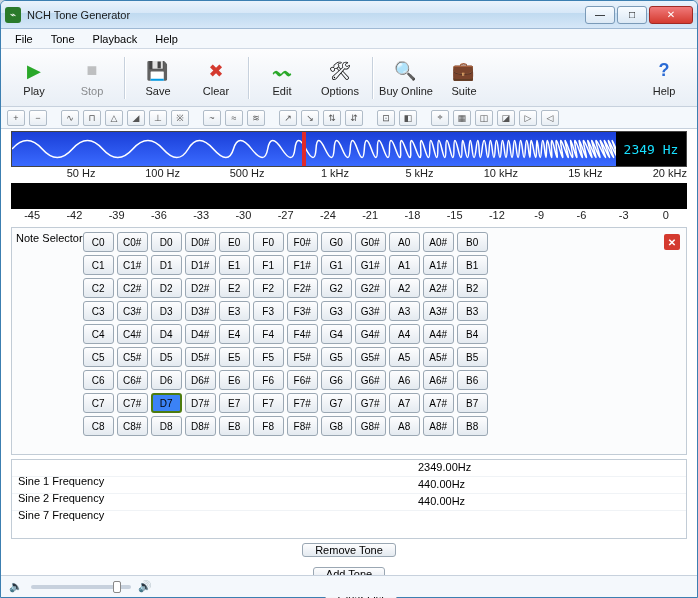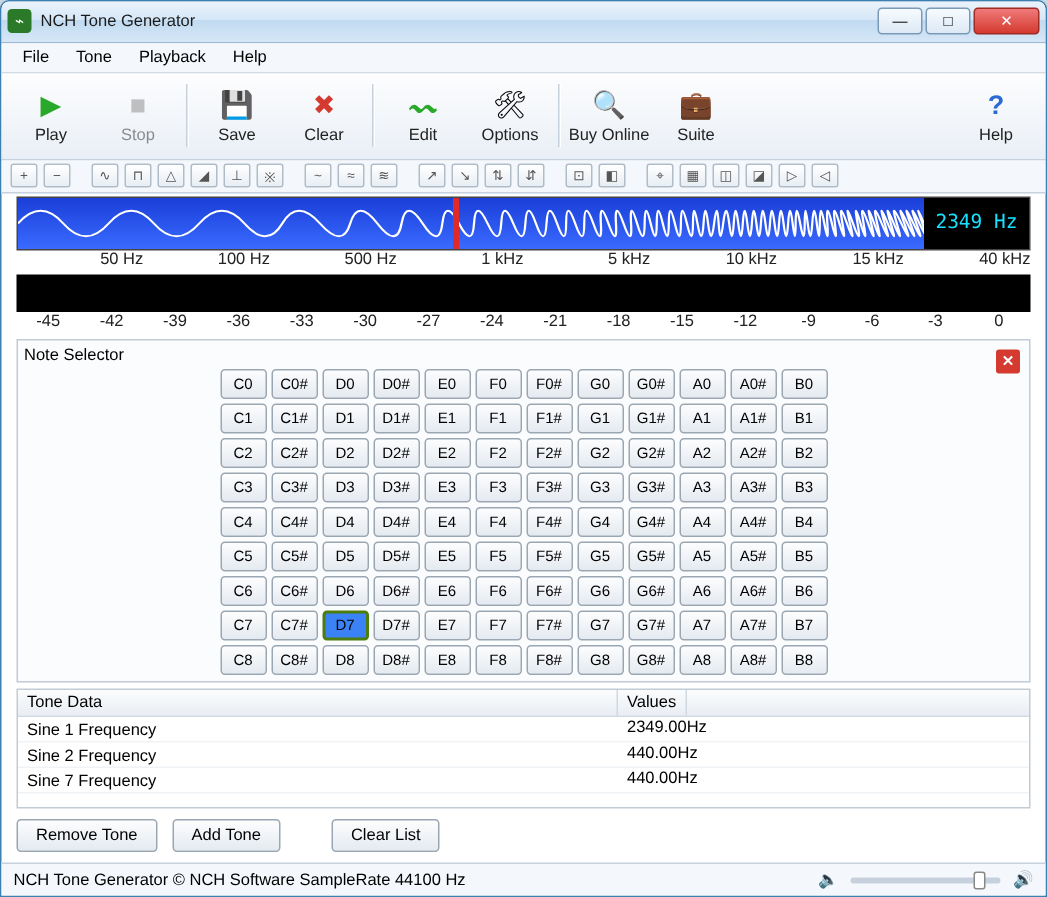--- a/index.html
+++ b/index.html
@@ -24,35 +24,35 @@
 .waverow { height: 36px; background: linear-gradient(#1a3fd8,#3a6aff); border: 1px solid #444; margin: 2px 10px 0; display: flex; position: relative; }
 .wavevis { flex: 1; position: relative; overflow: hidden; }
 .wavevis svg { width:100%; height:100%; }
 .freqlabel { width: 70px; background: #000; color: #18e0ff; display: flex; align-items: center; justify-content: center; font-family: "Consolas", monospace; font-size: 13px; }
 .marker { position: absolute; top: 0; bottom: 0; width: 4px; background: #e02a2a; left: 48%; }
 .freqscale { height: 14px; margin: 0 10px; display: flex; font-size: 10px; color: #222; }
 .freqscale span { flex: 1; text-align: right; }
 .dbstrip { height: 26px; margin: 2px 10px 0; background: #000; }
 .dbscale { height: 16px; margin: 0 10px 2px; display: flex; font-size: 10px; color: #222; }
 .dbscale span { flex: 1; text-align: center; }
-.noteselector { flex: 1; margin: 0 10px 4px; border: 1px solid #c2ccd6; background: #fbfcfd; padding: 4px; position: relative; display:flex;flex-direction:column; }
+.noteselector { flex: 1; margin: 0 10px 4px; border: 1px solid #c2ccd6; background: #fbfcfd; padding: 4px; position: relative; display:flex;flex-direction:row; }
 .noteselector .label { margin-bottom: 3px; }
 .closex { position: absolute; right: 6px; top: 6px; width: 16px; height: 16px; background: #d43a2f; color: #fff; display: flex; align-items: center; justify-content: center; border-radius: 2px; cursor: pointer; font-size: 10px; font-weight: bold; }
 .notegrid { display: flex; flex-direction: column; gap: 3px; }
 .noterow { display: flex; gap: 3px; justify-content: center; }
 .note { width: 31px; height: 20px; border: 1px solid #9aa7b3; background: linear-gradient(#fdfdfe,#e4eaf0); border-radius: 3px; display: flex; align-items: center; justify-content: center; cursor: pointer; font-size: 10px; }
 .note.sel { border: 2px solid #4d7c0f; background: #3b82f6; }
 .tonedata { height: 80px; margin: 0 10px 4px; border: 1px solid #c2ccd6; background: #fff; }
 .tdhead { display: flex; height: 18px; background: linear-gradient(#fbfcfd,#e9eef4); border-bottom: 1px solid #d0d8e0; }
 .tdhead div { padding: 2px 6px; border-right: 1px solid #d0d8e0; }
 .tdhead div:first-child { width: 400px; }
 .tdrow { display: flex; height: 17px; border-bottom: 1px solid #f0f3f6; }
-.tdrow div:first-child { width: 400px; padding: 3px 6px; }
+.tdrow div:first-child { width: 400px; padding: 15px 6px; }
 .tdrow div:last-child { padding: 1px 6px; }
-.bottombtns { height: 28px; margin: 0 10px 4px; display: flex; gap: 10px; align-items: center; }
+.bottombtns { height: 28px; margin: 0 10px 4px; display: flex; gap: 10px; align-items: center; flex-direction: column; }
 .btn { height: 22px; padding: 0 12px; border: 1px solid #9aa7b3; background: linear-gradient(#fdfdfe,#e4eaf0); border-radius: 3px; cursor: pointer; }
 .statusbar { height: 22px; background: #f4f8fc; border-top: 1px solid #c7d1dd; display: flex; align-items: center; padding: 0 8px; gap: 8px; }
 .statusbar .stext { flex: 1; }
 .volslider { width: 100px; height: 4px; background: #c7d1dd; border-radius: 2px; position: relative; }
 .volslider .thumb { position: absolute; right: 10px; top: -4px; width: 8px; height: 12px; background: #fff; border: 1px solid #888; border-radius: 2px; }
 </style>
 </head>
 <body>
 
 <div class="window">
@@ -157,21 +157,21 @@
     <div class="freqlabel">2349 Hz</div>
   </div>
   <div class="freqscale" id="freqscale">
       <span>50 Hz</span>
       <span>100 Hz</span>
       <span>500 Hz</span>
       <span>1 kHz</span>
       <span>5 kHz</span>
       <span>10 kHz</span>
       <span>15 kHz</span>
-      <span>40 kHz</span>
+      <span>20 kHz</span>
     </div>
 
   <div class="dbstrip"></div>
   <div class="dbscale" id="dbscale">
       <span>-45</span>
       <span>-42</span>
       <span>-39</span>
       <span>-36</span>
       <span>-33</span>
       <span>-30</span>
@@ -314,24 +314,20 @@
           <div class="note">G8</div>
           <div class="note">G8#</div>
           <div class="note">A8</div>
           <div class="note">A8#</div>
           <div class="note">B8</div>
         </div>
       </div>
   </div>
 
   <div class="tonedata">
-    <div class="tdhead">
-      <div>Tone Data</div>
-      <div>Values</div>
-    </div>
     <div id="tdrows">
         <div class="tdrow">
           <div>Sine 1 Frequency</div>
           <div>2349.00Hz</div>
         </div>
         <div class="tdrow">
           <div>Sine 2 Frequency</div>
           <div>440.00Hz</div>
         </div>
         <div class="tdrow">
@@ -341,20 +337,19 @@
       </div>
   </div>
 
   <div class="bottombtns">
     <button class="btn">Remove Tone</button>
     <button class="btn">Add Tone</button>
     <button class="btn" style="margin-left:24px">Clear List</button>
   </div>
 
   <div class="statusbar">
-    <span class="stext">NCH Tone Generator  © NCH Software SampleRate 44100 Hz</span>
     <span>🔈</span>
     <div class="volslider">
         <div class="thumb"></div>
       </div>
     <span>🔊</span>
   </div>
 </div>
 
 </body></html>

